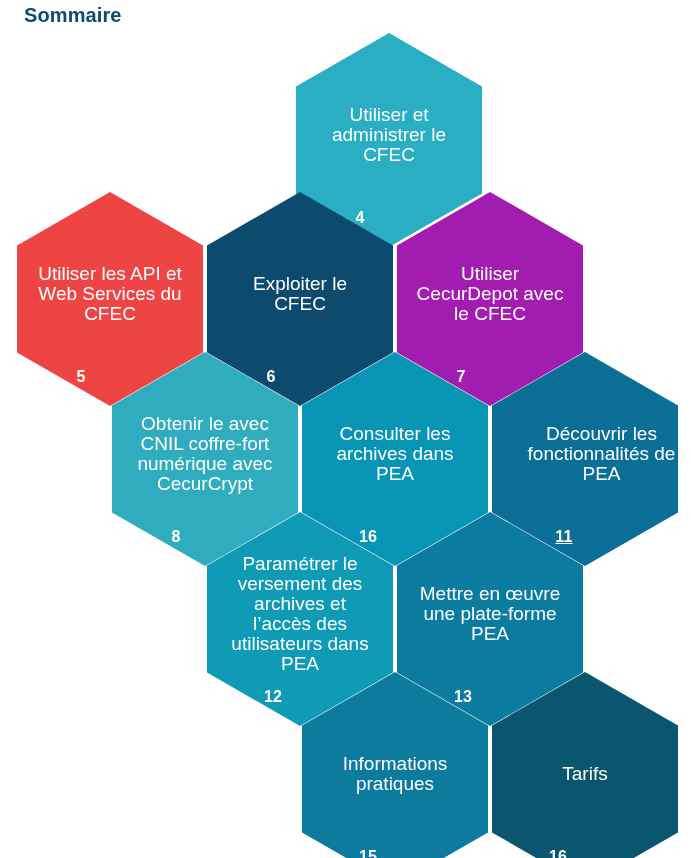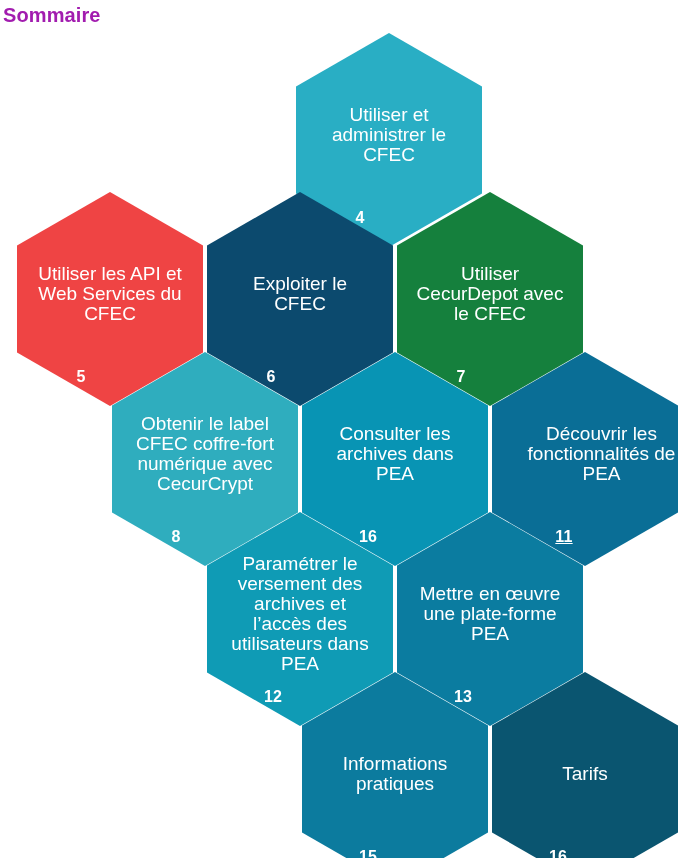--- a/index.html
+++ b/index.html
@@ -12,25 +12,25 @@
     width: 691px;
     height: 858px;
     position: relative;
     overflow: hidden;
     font-family: "Liberation Sans", sans-serif;
     -webkit-font-smoothing: antialiased;
   }
 
   #page-title {
     position: absolute;
-    left: 3px;
+    left: 24px;
     top: 2px;
     font-size: 20px;
     font-weight: bold;
-    color: #a21caf;
+    color: #0c4a6e;
     letter-spacing: 0.1px;
     line-height: 26px;
     white-space: nowrap;
   }
 
   #hex-map {
     position: absolute;
     left: 0;
     top: 0;
     width: 691px;
@@ -88,26 +88,26 @@
       <span class="hex-num offset-left" style="right: 58px; left: 0px;">4</span>
     </div>
     <div class="hex" style="left: 17px; top: 192px; background: #ef4444;">
       <span class="hex-label">Utiliser les API et Web Services du CFEC</span>
       <span class="hex-num offset-left" style="right: 58px; left: 0px;">5</span>
     </div>
     <div class="hex" style="left: 207px; top: 192px; background: #0c4a6e;">
       <span class="hex-label">Exploiter le CFEC</span>
       <span class="hex-num offset-left" style="right: 58px; left: 0px;">6</span>
     </div>
-    <div class="hex" style="left: 397px; top: 192px; background: #15803d;">
+    <div class="hex" style="left: 397px; top: 192px; background: #a21caf;">
       <span class="hex-label">Utiliser CecurDepot avec le CFEC</span>
       <span class="hex-num offset-left" style="right: 58px; left: 0px;">7</span>
     </div>
     <div class="hex" style="left: 112px; top: 352px; background: rgb(47, 173, 190);">
-      <span class="hex-label">Obtenir le label CFEC coffre-fort numérique avec CecurCrypt</span>
+      <span class="hex-label">Obtenir le avec CNIL coffre-fort numérique avec CecurCrypt</span>
       <span class="hex-num offset-left" style="right: 58px; left: 0px;">8</span>
     </div>
     <div class="hex" style="left: 302px; top: 352px; background: rgb(8, 148, 180);">
       <span class="hex-label">Consulter les archives dans PEA</span>
       <span class="hex-num" style="right: 54px; left: 0px;">16</span>
     </div>
     <div class="hex" style="left: 492px; top: 352px; background: rgb(10, 110, 150); padding-left: 33px;">
       <span class="hex-label">Découvrir les fonctionnalités de PEA</span>
       <span class="hex-num" style="right: 54px; left: 12px; text-decoration: underline;">11</span>
     </div>

